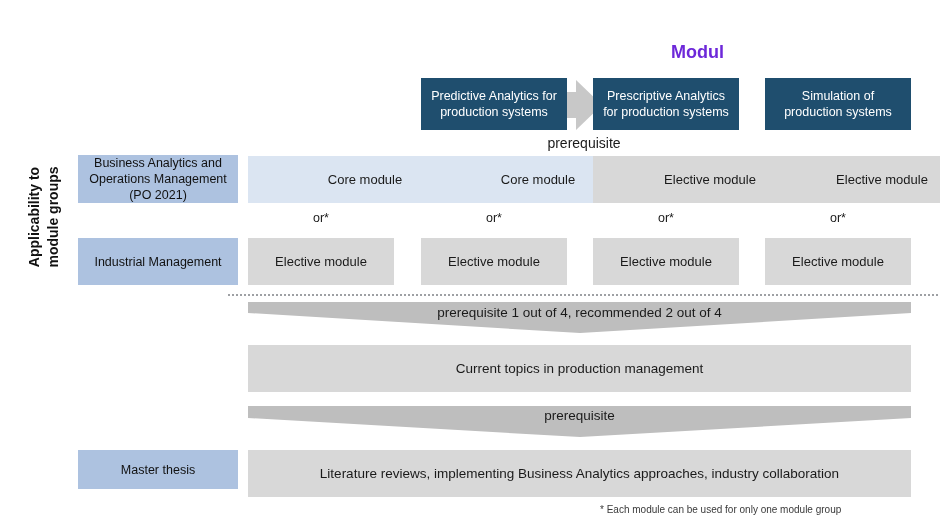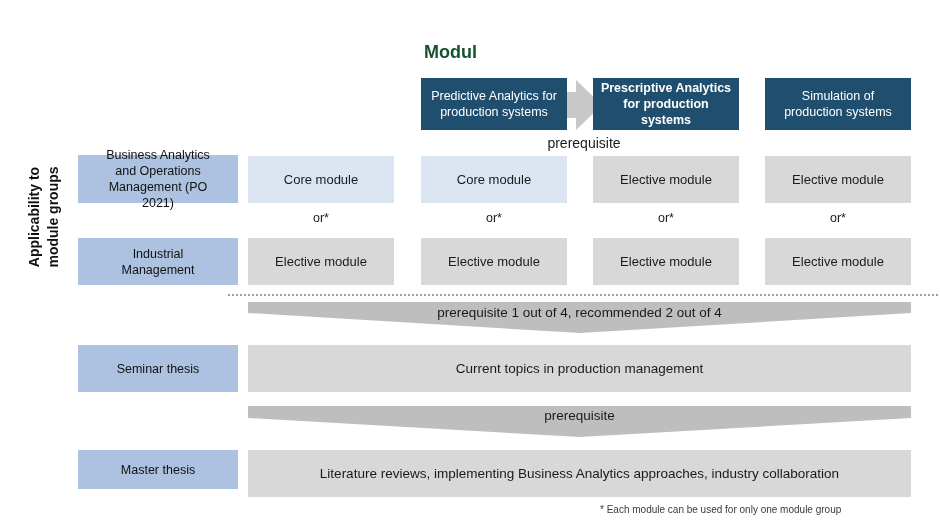--- a/index.html
+++ b/index.html
@@ -1,43 +1,43 @@
 <!DOCTYPE html>
 <html><head>
 <meta charset="utf-8">
 <style>
   html,body{margin:0;padding:0;background:#fff;}
   body{font-family:"Liberation Sans", sans-serif;color:#1a1a1a;}
   .canvas{position:relative;width:940px;height:522px;background:#fff;overflow:hidden;}
 
-  .title{position:absolute;left:424px;top:42px;width:300px;text-align:left;
-         font-size:18px;font-weight:bold;color:#14532d;}
+  .title{position:absolute;left:424px;top:42px;width:300px;text-align:right;
+         font-size:18px;font-weight:bold;color:#6d28d9;}
 
   .axis{position:absolute;left:-33px;top:195px;width:160px;height:44px;
         transform:rotate(-90deg);transform-origin:50% 50%;
         text-align:center;font-size:14px;font-weight:bold;line-height:1.35;color:#111;}
 
   .hdr{position:absolute;top:78px;width:146px;height:52px;background:#1F4E6E;
        color:#fff;display:flex;align-items:center;justify-content:center;
        text-align:center;font-size:12.5px;line-height:1.3;z-index:2;padding:0 6px;box-sizing:border-box;}
-  .hdr.c1{left:248px;} .hdr.c2{left:421px;} .hdr.c3{left:593px;font-weight:bold;} .hdr.c4{left:765px;}
+  .hdr.c1{left:248px;} .hdr.c2{left:421px;} .hdr.c3{left:593px;} .hdr.c4{left:765px;}
 
   .arrow-svg{position:absolute;left:550px;top:74px;z-index:1;}
   .arrow-label{position:absolute;left:500px;top:135px;width:168px;text-align:center;
                font-size:14px;color:#1a1a1a;}
 
   .grouplabel{position:absolute;left:78px;width:160px;background:#ADC2E0;
               display:flex;align-items:center;justify-content:center;text-align:center;
-              font-size:12.5px;line-height:1.28;color:#111;padding:0 20px;box-sizing:border-box;}
+              font-size:12.5px;line-height:1.28;color:#111;padding:0 8px;box-sizing:border-box;}
   .gl1{top:155px;height:48px;} .gl2{top:238px;height:47px;}
   .gl3{top:345px;height:47px;} .gl4{top:450px;height:39px;}
 
   .cell{position:absolute;width:146px;height:47px;display:flex;align-items:center;
         justify-content:center;text-align:center;font-size:13px;color:#1a1a1a;}
-  .r1{top:156px;} .r2{top:238px;}
+  .r1{top:156px;padding-left:44px;} .r2{top:238px;}
   .cc1{left:248px;} .cc2{left:421px;} .cc3{left:593px;} .cc4{left:765px;}
   .pale{background:#DBE5F2;} .gray{background:#D8D8D8;}
 
   .or{position:absolute;top:211px;width:146px;text-align:center;font-size:12.5px;color:#1a1a1a;}
 
   .dotted{position:absolute;left:228px;top:294px;width:710px;height:0;
           border-top:2px dotted #9EA0A4;}
 
   .funnel-svg{position:absolute;left:248px;width:663px;height:32px;}
   .f1{top:302px;} .f2{top:406px;}
@@ -91,21 +91,20 @@
   <div class="cell r2 cc3 gray">Elective module</div>
   <div class="cell r2 cc4 gray">Elective module</div>
 
   <div class="dotted"></div>
 
   <svg class="funnel-svg f1" viewBox="0 0 663 32">
     <polygon points="0,0 663,0 663,11 332,31 0,11" fill="#BEBEBE"></polygon>
   </svg>
   <div class="funnel-label fl1">prerequisite 1 out of 4, recommended 2 out of 4</div>
 
-  <div class="grouplabel gl3">Seminar thesis</div>
   <div class="wide w1">Current topics in production management</div>
 
   <svg class="funnel-svg f2" viewBox="0 0 663 32">
     <polygon points="0,0 663,0 663,12 332,31 0,12" fill="#BEBEBE"></polygon>
   </svg>
   <div class="funnel-label fl2">prerequisite</div>
 
   <div class="grouplabel gl4">Master thesis</div>
   <div class="wide w2">Literature reviews, implementing Business Analytics approaches, industry collaboration</div>
 

